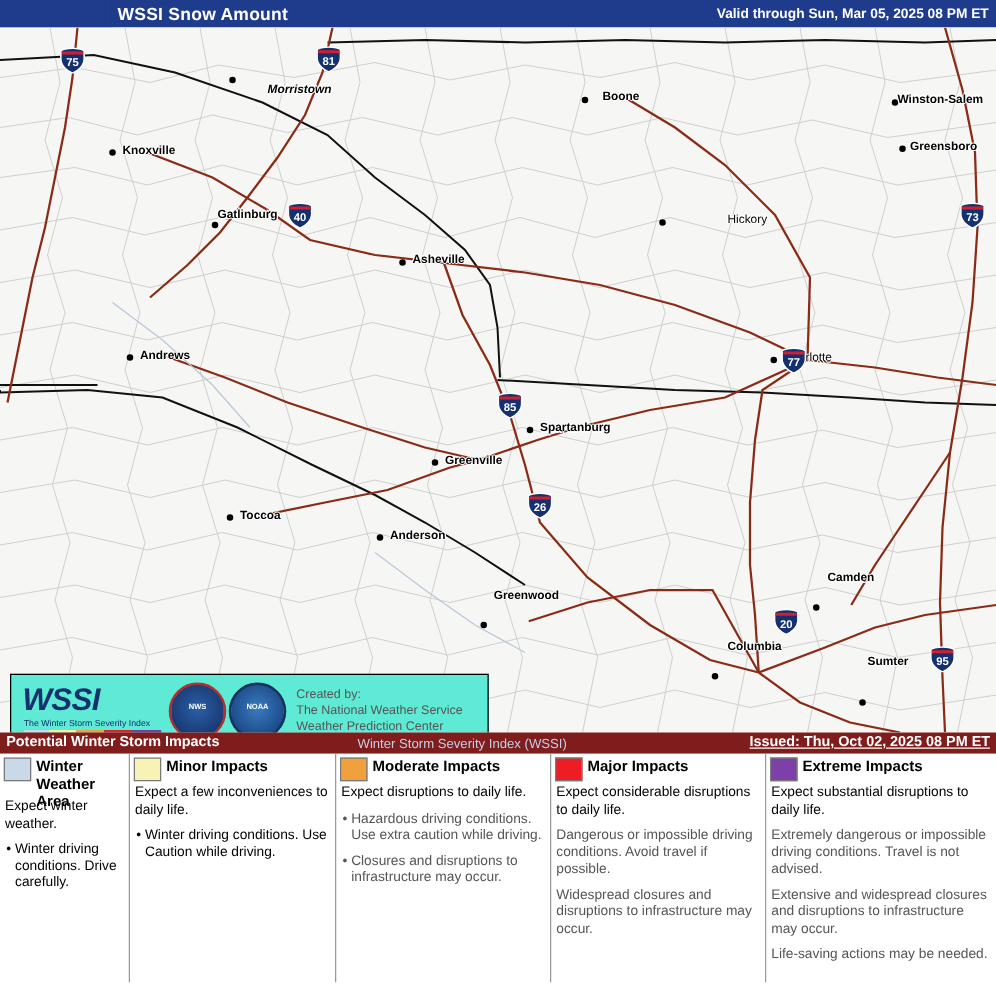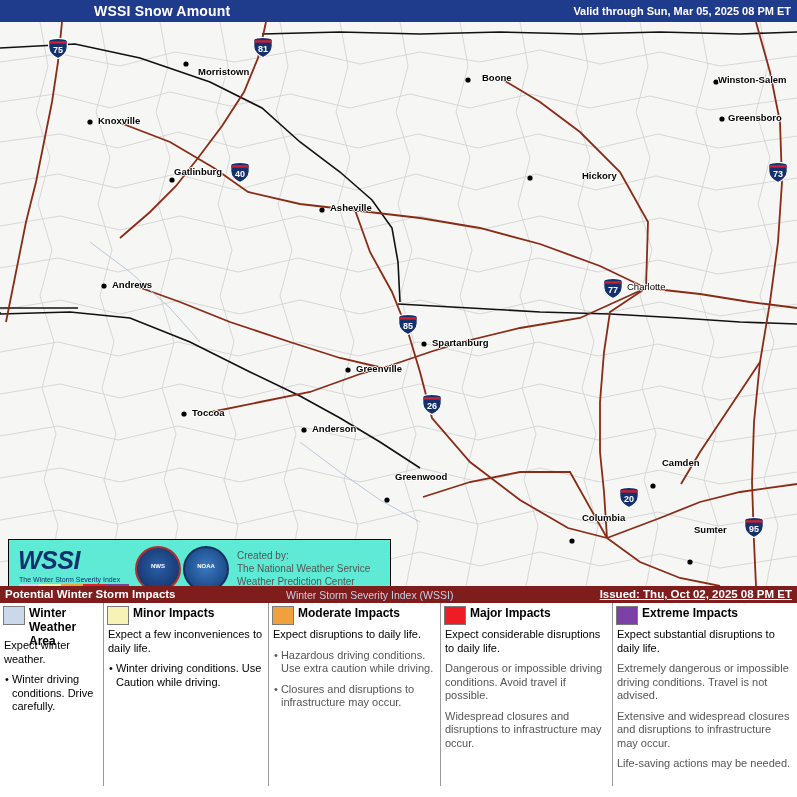--- a/index.html
+++ b/index.html
@@ -310,27 +310,27 @@
         <circle class="city-dot" cx="184" cy="392" r="2.6"></circle>
         <circle class="city-dot" cx="304" cy="408" r="2.6"></circle>
         <circle class="city-dot" cx="387" cy="478" r="2.6"></circle>
         <circle class="city-dot" cx="653" cy="464" r="2.6"></circle>
         <circle class="city-dot" cx="572" cy="519" r="2.6"></circle>
         <circle class="city-dot" cx="690" cy="540" r="2.6"></circle>
       </g>
     </svg>
 
     <div>
-      <div style="position:absolute;left:198px;top:44px;font-size:9.5px;font-weight:bold;color:#000;text-shadow:1px 0 #fff,-1px 0 #fff,0 1px #fff,0 -1px #fff;">Morristown</div>
+      <div style="position:absolute;left:214px;top:44px;font-size:9.5px;font-weight:bold;color:#000;text-shadow:1px 0 #fff,-1px 0 #fff,0 1px #fff,0 -1px #fff;font-style:italic;">Morristown</div>
       <div style="position:absolute;left:98px;top:93px;font-size:9.5px;font-weight:bold;color:#000;text-shadow:1px 0 #fff,-1px 0 #fff,0 1px #fff,0 -1px #fff;">Knoxville</div>
       <div style="position:absolute;left:174px;top:144px;font-size:9.5px;font-weight:bold;color:#000;text-shadow:1px 0 #fff,-1px 0 #fff,0 1px #fff,0 -1px #fff;">Gatlinburg</div>
       <div style="position:absolute;left:482px;top:50px;font-size:9.5px;font-weight:bold;color:#000;text-shadow:1px 0 #fff,-1px 0 #fff,0 1px #fff,0 -1px #fff;">Boone</div>
       <div style="position:absolute;left:718px;top:52px;font-size:9.5px;font-weight:bold;color:#000;text-shadow:1px 0 #fff,-1px 0 #fff,0 1px #fff,0 -1px #fff;">Winston-Salem</div>
       <div style="position:absolute;left:728px;top:90px;font-size:9.5px;font-weight:bold;color:#000;text-shadow:1px 0 #fff,-1px 0 #fff,0 1px #fff,0 -1px #fff;">Greensboro</div>
-      <div style="position:absolute;left:538px;top:148px;font-size:9.5px;font-weight:bold;color:#000;text-shadow:1px 0 #fff,-1px 0 #fff,0 1px #fff,0 -1px #fff;padding-left:44px;">Hickory</div>
+      <div style="position:absolute;left:538px;top:148px;font-size:9.5px;font-weight:normal;color:#000;text-shadow:1px 0 #fff,-1px 0 #fff,0 1px #fff,0 -1px #fff;padding-left:44px;">Hickory</div>
       <div style="position:absolute;left:330px;top:180px;font-size:9.5px;font-weight:bold;color:#000;text-shadow:1px 0 #fff,-1px 0 #fff,0 1px #fff,0 -1px #fff;">Asheville</div>
       <div style="position:absolute;left:112px;top:257px;font-size:9.5px;font-weight:bold;color:#000;text-shadow:1px 0 #fff,-1px 0 #fff,0 1px #fff,0 -1px #fff;">Andrews</div>
       <div style="position:absolute;left:627px;top:259px;font-size:9.5px;font-weight:normal;color:#000;text-shadow:1px 0 #fff,-1px 0 #fff,0 1px #fff,0 -1px #fff;">Charlotte</div>
       <div style="position:absolute;left:432px;top:315px;font-size:9.5px;font-weight:bold;color:#000;text-shadow:1px 0 #fff,-1px 0 #fff,0 1px #fff,0 -1px #fff;">Spartanburg</div>
       <div style="position:absolute;left:356px;top:341px;font-size:9.5px;font-weight:bold;color:#000;text-shadow:1px 0 #fff,-1px 0 #fff,0 1px #fff,0 -1px #fff;">Greenville</div>
       <div style="position:absolute;left:192px;top:385px;font-size:9.5px;font-weight:bold;color:#000;text-shadow:1px 0 #fff,-1px 0 #fff,0 1px #fff,0 -1px #fff;">Toccoa</div>
       <div style="position:absolute;left:312px;top:401px;font-size:9.5px;font-weight:bold;color:#000;text-shadow:1px 0 #fff,-1px 0 #fff,0 1px #fff,0 -1px #fff;">Anderson</div>
       <div style="position:absolute;left:395px;top:449px;font-size:9.5px;font-weight:bold;color:#000;text-shadow:1px 0 #fff,-1px 0 #fff,0 1px #fff,0 -1px #fff;">Greenwood</div>
       <div style="position:absolute;left:662px;top:435px;font-size:9.5px;font-weight:bold;color:#000;text-shadow:1px 0 #fff,-1px 0 #fff,0 1px #fff,0 -1px #fff;">Camden</div>
       <div style="position:absolute;left:582px;top:490px;font-size:9.5px;font-weight:bold;color:#000;text-shadow:1px 0 #fff,-1px 0 #fff,0 1px #fff,0 -1px #fff;">Columbia</div>
@@ -358,21 +358,21 @@
         </svg>
       <div class="num">40</div>
     </div>
     <div class="shield-i" style="left:768px;top:140px;">
       <svg width="20" height="21" viewBox="0 0 20 21">
           <path d="M10 0.5 C14 0.5 18.5 1.6 19.3 2.6 L19.3 9 C19.3 15 14 19 10 20.5 C6 19 0.7 15 0.7 9 L0.7 2.6 C1.5 1.6 6 0.5 10 0.5 Z" fill="#14306e" stroke="#ffffff" stroke-width="1.2"></path>
           <path d="M1.6 4.4 L18.4 4.4" stroke="#d02030" stroke-width="2.4"></path>
         </svg>
       <div class="num">73</div>
     </div>
-    <div class="shield-i" style="left:603px;top:256px;">
+    <div class="shield-i" style="left:625px;top:256px;">
       <svg width="20" height="21" viewBox="0 0 20 21">
           <path d="M10 0.5 C14 0.5 18.5 1.6 19.3 2.6 L19.3 9 C19.3 15 14 19 10 20.5 C6 19 0.7 15 0.7 9 L0.7 2.6 C1.5 1.6 6 0.5 10 0.5 Z" fill="#14306e" stroke="#ffffff" stroke-width="1.2"></path>
           <path d="M1.6 4.4 L18.4 4.4" stroke="#d02030" stroke-width="2.4"></path>
         </svg>
       <div class="num">77</div>
     </div>
     <div class="shield-i" style="left:398px;top:292px;">
       <svg width="20" height="21" viewBox="0 0 20 21">
           <path d="M10 0.5 C14 0.5 18.5 1.6 19.3 2.6 L19.3 9 C19.3 15 14 19 10 20.5 C6 19 0.7 15 0.7 9 L0.7 2.6 C1.5 1.6 6 0.5 10 0.5 Z" fill="#14306e" stroke="#ffffff" stroke-width="1.2"></path>
           <path d="M1.6 4.4 L18.4 4.4" stroke="#d02030" stroke-width="2.4"></path>

